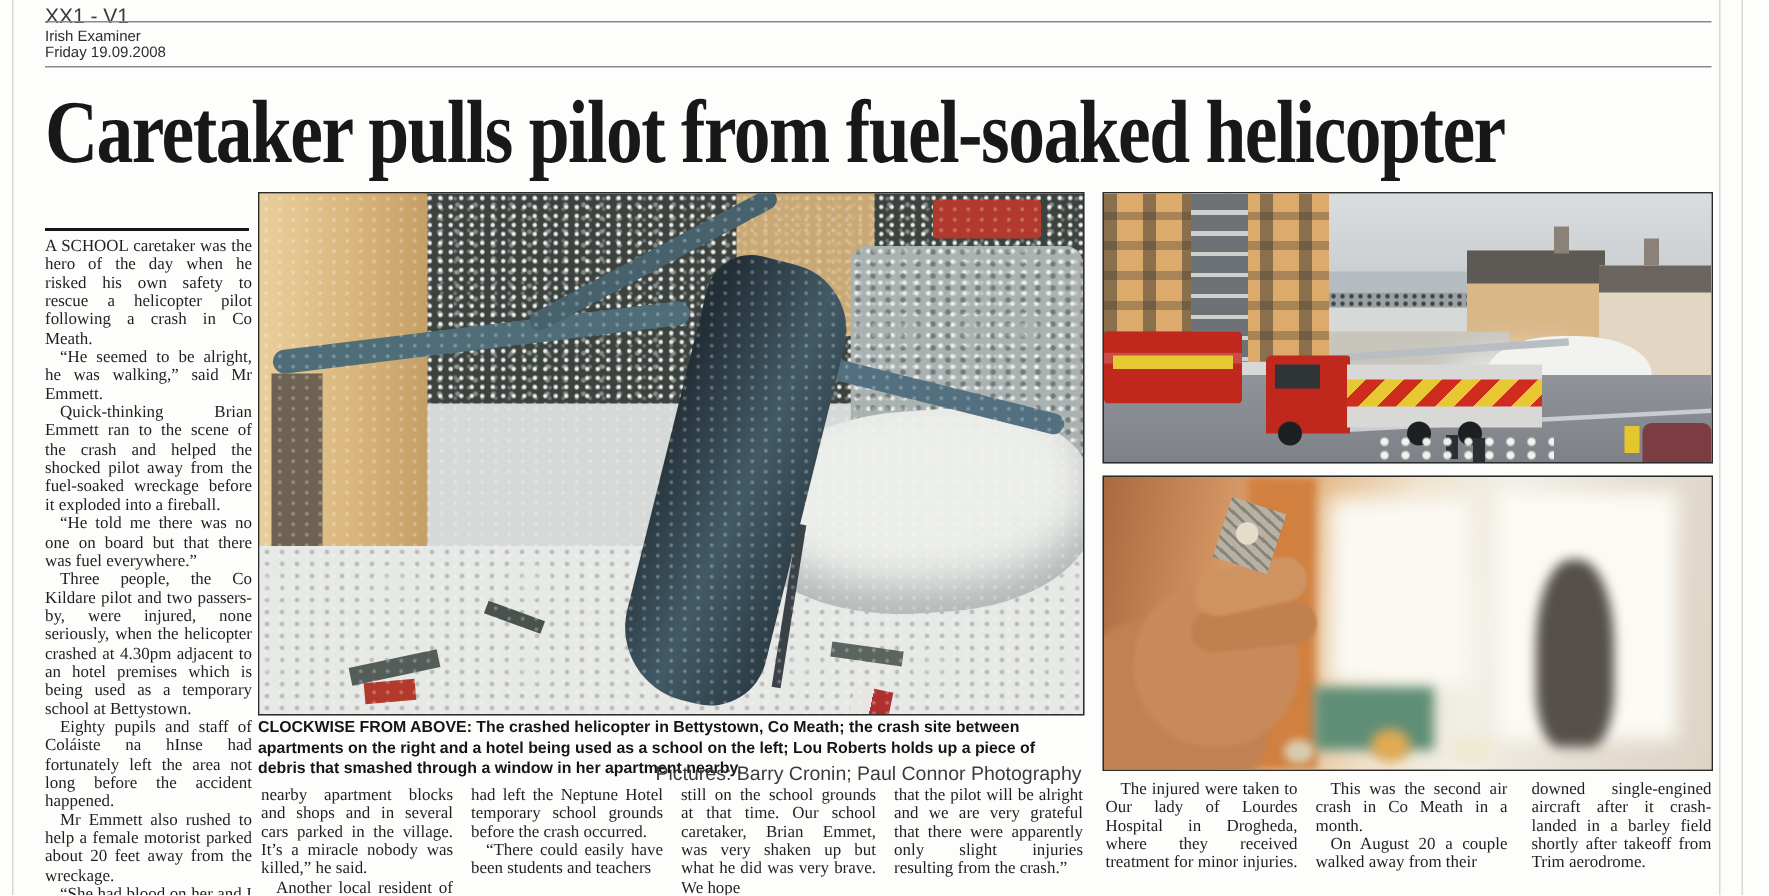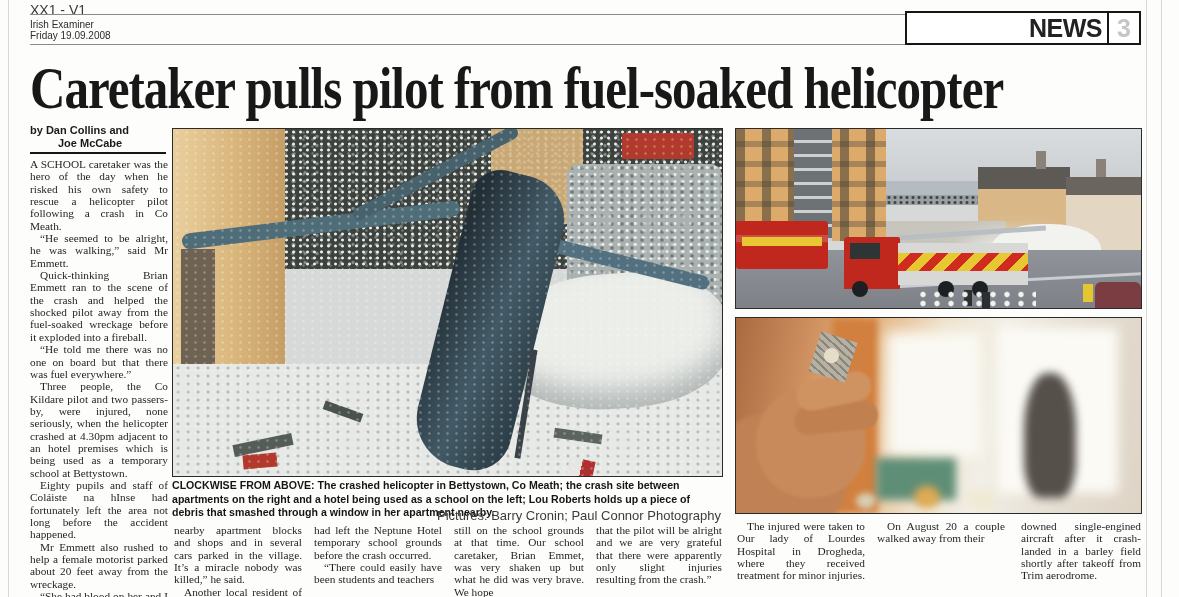--- a/index.html
+++ b/index.html
@@ -147,31 +147,22 @@
   <div class="vline" style="left:1146px"></div>
   <div class="vline" style="left:1161px"></div>
 
   <div class="abs sans edition">XX1 - V1</div>
   <div class="rule" style="left:30px;top:14px;width:1111px"></div>
   <div class="abs sans masthead">
     <div>Irish Examiner</div>
     <div>Friday 19.09.2008</div>
   </div>
   <div class="rule" style="left:30px;top:44px;width:1111px"></div>
-  <div class="abs sans news-box">
-    <div class="news-spacer"></div>
-    <div class="news-label">NEWS</div>
-    <div class="news-num">3</div>
-  </div>
 
   <div class="abs headline">Caretaker pulls pilot from fuel-soaked helicopter</div>
-  <div class="abs sans byline">
-    <div class="l1">by Dan Collins and</div>
-    <div class="l2">Joe McCabe</div>
-  </div>
   <div class="abs byline-rule"></div>
 
   <div class="abs colA body-text">
     <p>A SCHOOL caretaker was the hero of the day when he risked his own safety to rescue a helicopter pilot following a crash in Co Meath.</p>
     <p class="ind">“He seemed to be alright, he was walking,” said Mr Emmett.</p>
     <p class="ind">Quick-thinking Brian Emmett ran to the scene of the crash and helped the shocked pilot away from the fuel-soaked wreckage before it exploded into a fireball.</p>
     <p class="ind">“He told me there was no one on board but that there was fuel everywhere.”</p>
     <p class="ind">Three people, the Co Kildare pilot and two passers-by, were injured, none seriously, when the helicopter crashed at 4.30pm adjacent to an hotel premises which is being used as a temporary school at Bettystown.</p>
     <p class="ind">Eighty pupils and staff of Coláiste na hInse had fortunately left the area not long before the accident happened.</p>
     <p class="ind">Mr Emmett also rushed to help a female motorist parked about 20 feet away from the wreckage.</p>
@@ -261,19 +252,20 @@
     <p>had left the Neptune Hotel temporary school grounds before the crash occurred.</p>
     <p class="ind">“There could easily have been students and teachers</p>
   </div>
   <div class="abs bcol body-text" style="left:596px;width:126px">
     <p>that the pilot will be alright and we are very grateful that there were apparently only slight injuries resulting from the crash.”</p>
   </div>
   <div class="abs bcol body-text" style="left:737px;top:520px;width:128px">
     <p class="ind">The injured were taken to Our lady of Lourdes Hospital in Drogheda, where they received treatment for minor injuries.</p>
   </div>
   <div class="abs bcol body-text" style="left:877px;top:520px;width:128px">
+    <p class="ind">This was the second air crash in Co Meath in a month.</p>
     <p class="ind">On August 20 a couple walked away from their</p>
   </div>
   <div class="abs bcol body-text" style="left:1021px;top:520px;width:120px">
     <p>downed single-engined aircraft after it crash-landed in a barley field shortly after takeoff from Trim aerodrome.</p>
   </div>
 
 </div>
 
 </body></html>

